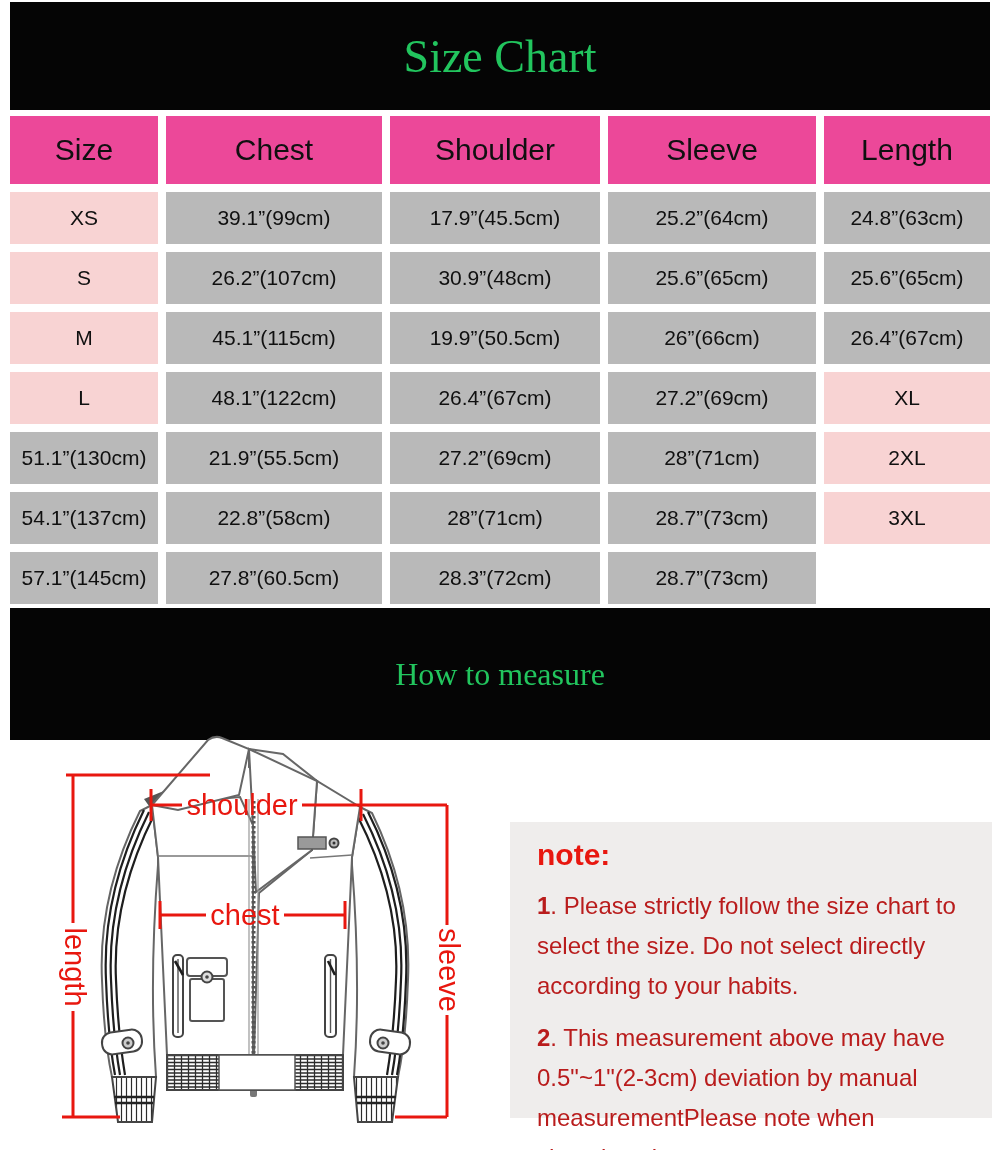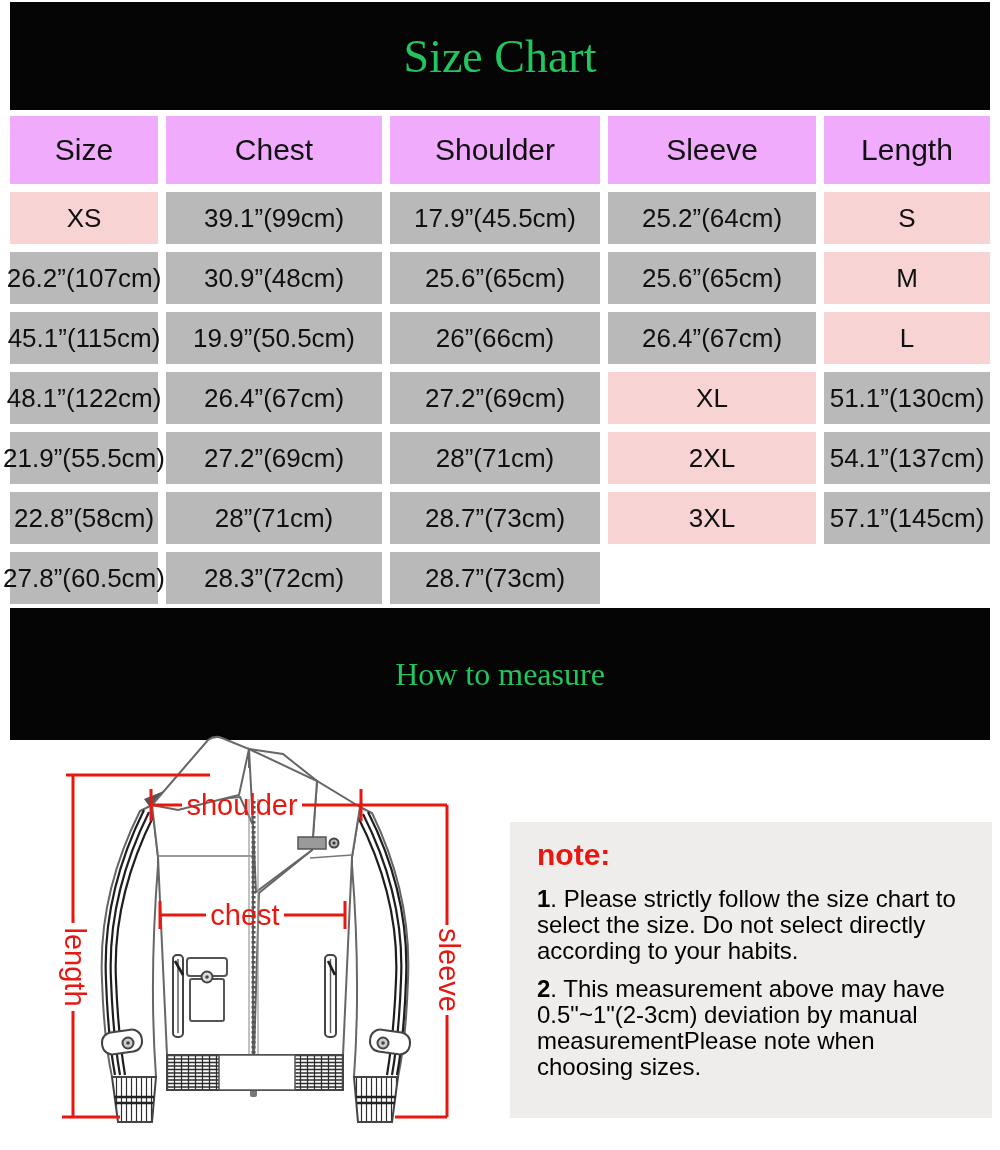--- a/index.html
+++ b/index.html
@@ -17,34 +17,34 @@
 
   .size-table {
     position:absolute; left:10px; top:116px; width:980px;
     display:grid;
     grid-template-columns:148px 216px 210px 208px 166px;
     grid-template-rows:68px repeat(7, 52px);
     gap:8px;
   }
   .cell {
     display:flex; align-items:center; justify-content:center;
-    font-size:26px; color:#101010; white-space:nowrap;
-  }
-  .head    { background:#f0abfc; font-size:30px; }
+    font-size:21px; color:#101010; white-space:nowrap;
+  }
+  .head    { background:#ec4899; font-size:30px; }
   .sizecol { background:#f8d3d3; }
   .data    { background:#b9b9b9; }
 
   .jacket-wrap { position:absolute; left:40px; top:725px; width:460px; height:410px; }
 
   .note-panel {
     position:absolute; left:510px; top:787px; width:482px; height:296px;
     background:#efedec; box-sizing:border-box; padding:16px 20px 0 27px;margin-top:35px;
   }
   .note-title { color:#e8170f; font-size:30px; font-weight:bold; margin:0 0 14px 0; }
-  .note-item  { font-size:24px; line-height:26px; color:#000000; margin:0 0 12px 0; width:440px; }
+  .note-item  { font-size:24px; line-height:40px; color:#b91c1c; margin:0 0 12px 0; width:440px; }
   .note-item .num { font-weight:700; }
 
   .red-label { font-size:29px; fill:#e8170f; font-family:"Liberation Sans", sans-serif; }
 </style>
 </head>
 <body>
 
 <div class="page">
 
   <div class="banner banner-top">Size Chart</div>
@@ -53,20 +53,21 @@
     <div class="cell head">Size</div>
     <div class="cell head">Chest</div>
     <div class="cell head">Shoulder</div>
     <div class="cell head">Sleeve</div>
     <div class="cell head">Length</div>
 
     <div class="cell sizecol">XS</div>
     <div class="cell data">39.1”(99cm)</div>
     <div class="cell data">17.9”(45.5cm)</div>
     <div class="cell data">25.2”(64cm)</div>
+    <div class="cell data">24.8”(63cm)</div>
 
     <div class="cell sizecol">S</div>
     <div class="cell data">26.2”(107cm)</div>
     <div class="cell data">30.9”(48cm)</div>
     <div class="cell data">25.6”(65cm)</div>
     <div class="cell data">25.6”(65cm)</div>
 
     <div class="cell sizecol">M</div>
     <div class="cell data">45.1”(115cm)</div>
     <div class="cell data">19.9”(50.5cm)</div>

